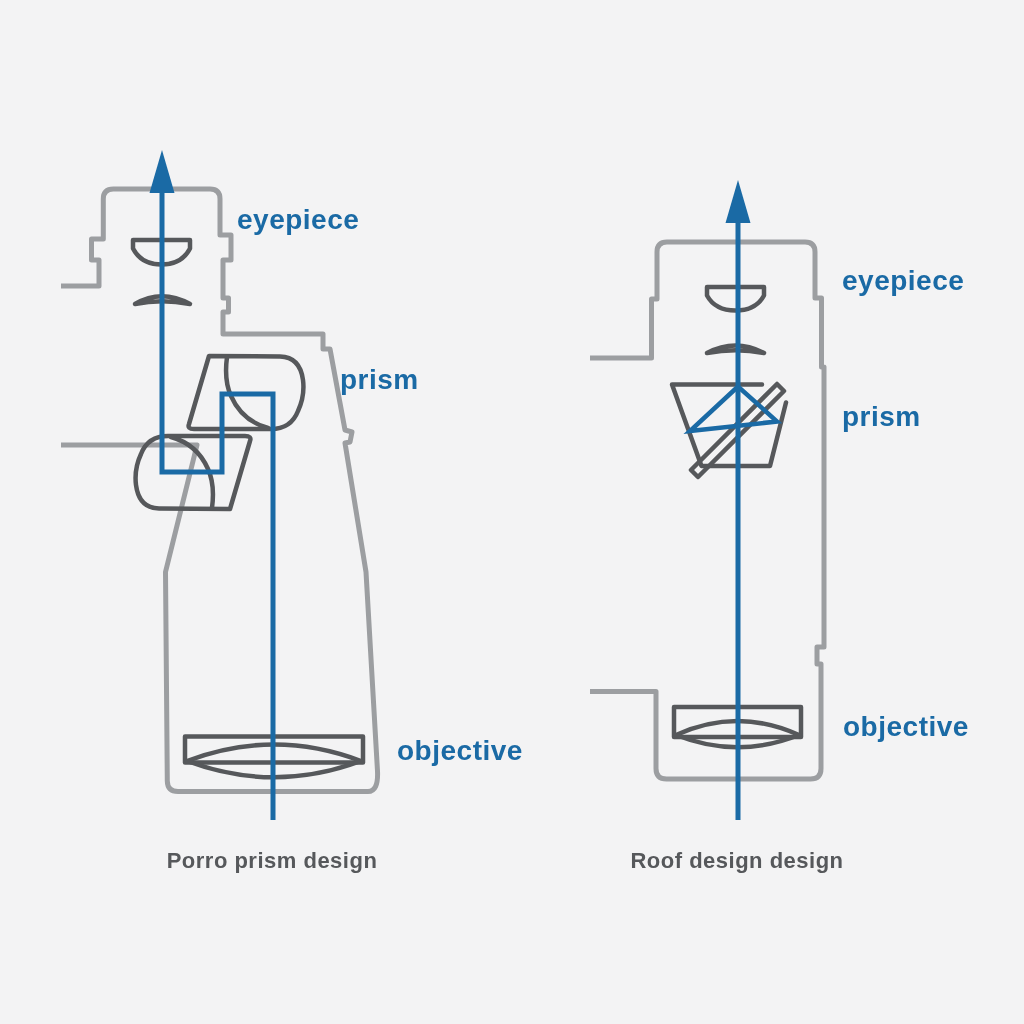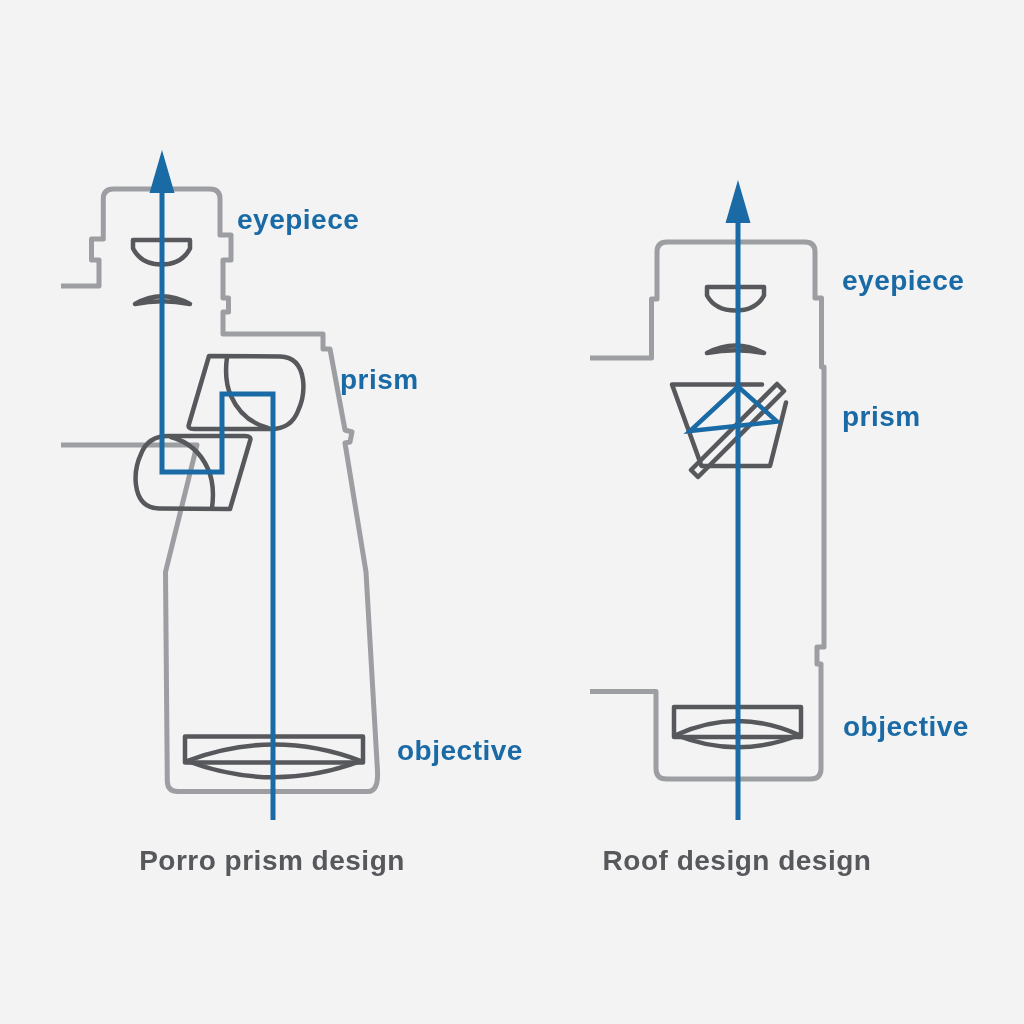--- a/index.html
+++ b/index.html
@@ -17,21 +17,21 @@
   .blue-thin{stroke:var(--accent-blue,#1a6aa5);stroke-width:4.5;fill:none;stroke-linejoin:miter;}
   .blue-fill{fill:var(--accent-blue,#1a6aa5);stroke:none;}
   .label{
     position:absolute;
     font-weight:bold;font-size:28px;line-height:30px;
     color:var(--accent-blue,#1a6aa5);
     letter-spacing:0.5px;white-space:nowrap;
   }
   .caption{
     position:absolute;
-    font-weight:bold;font-size:28px;line-height:32px;
+    font-weight:bold;font-size:22px;line-height:32px;
     color:var(--caption-text,#56585b);
     transform:translateX(-50%);
     letter-spacing:0.5px;white-space:nowrap;
   }
 </style>
 </head>
 <body>
 
 <div class="canvas">
 

